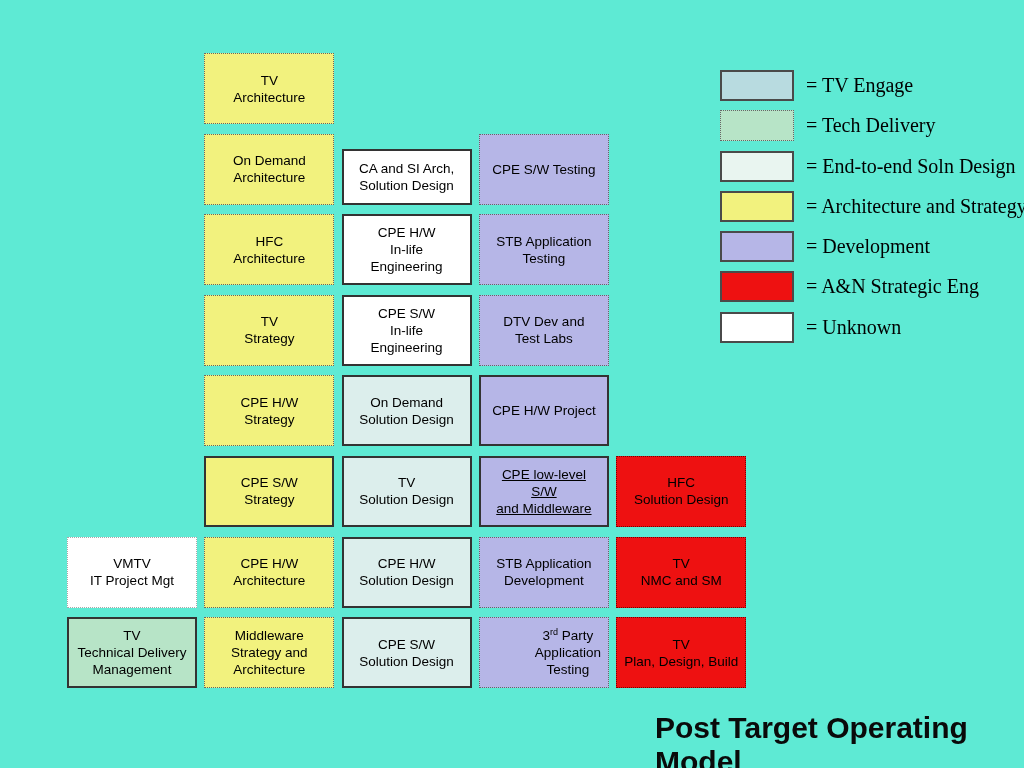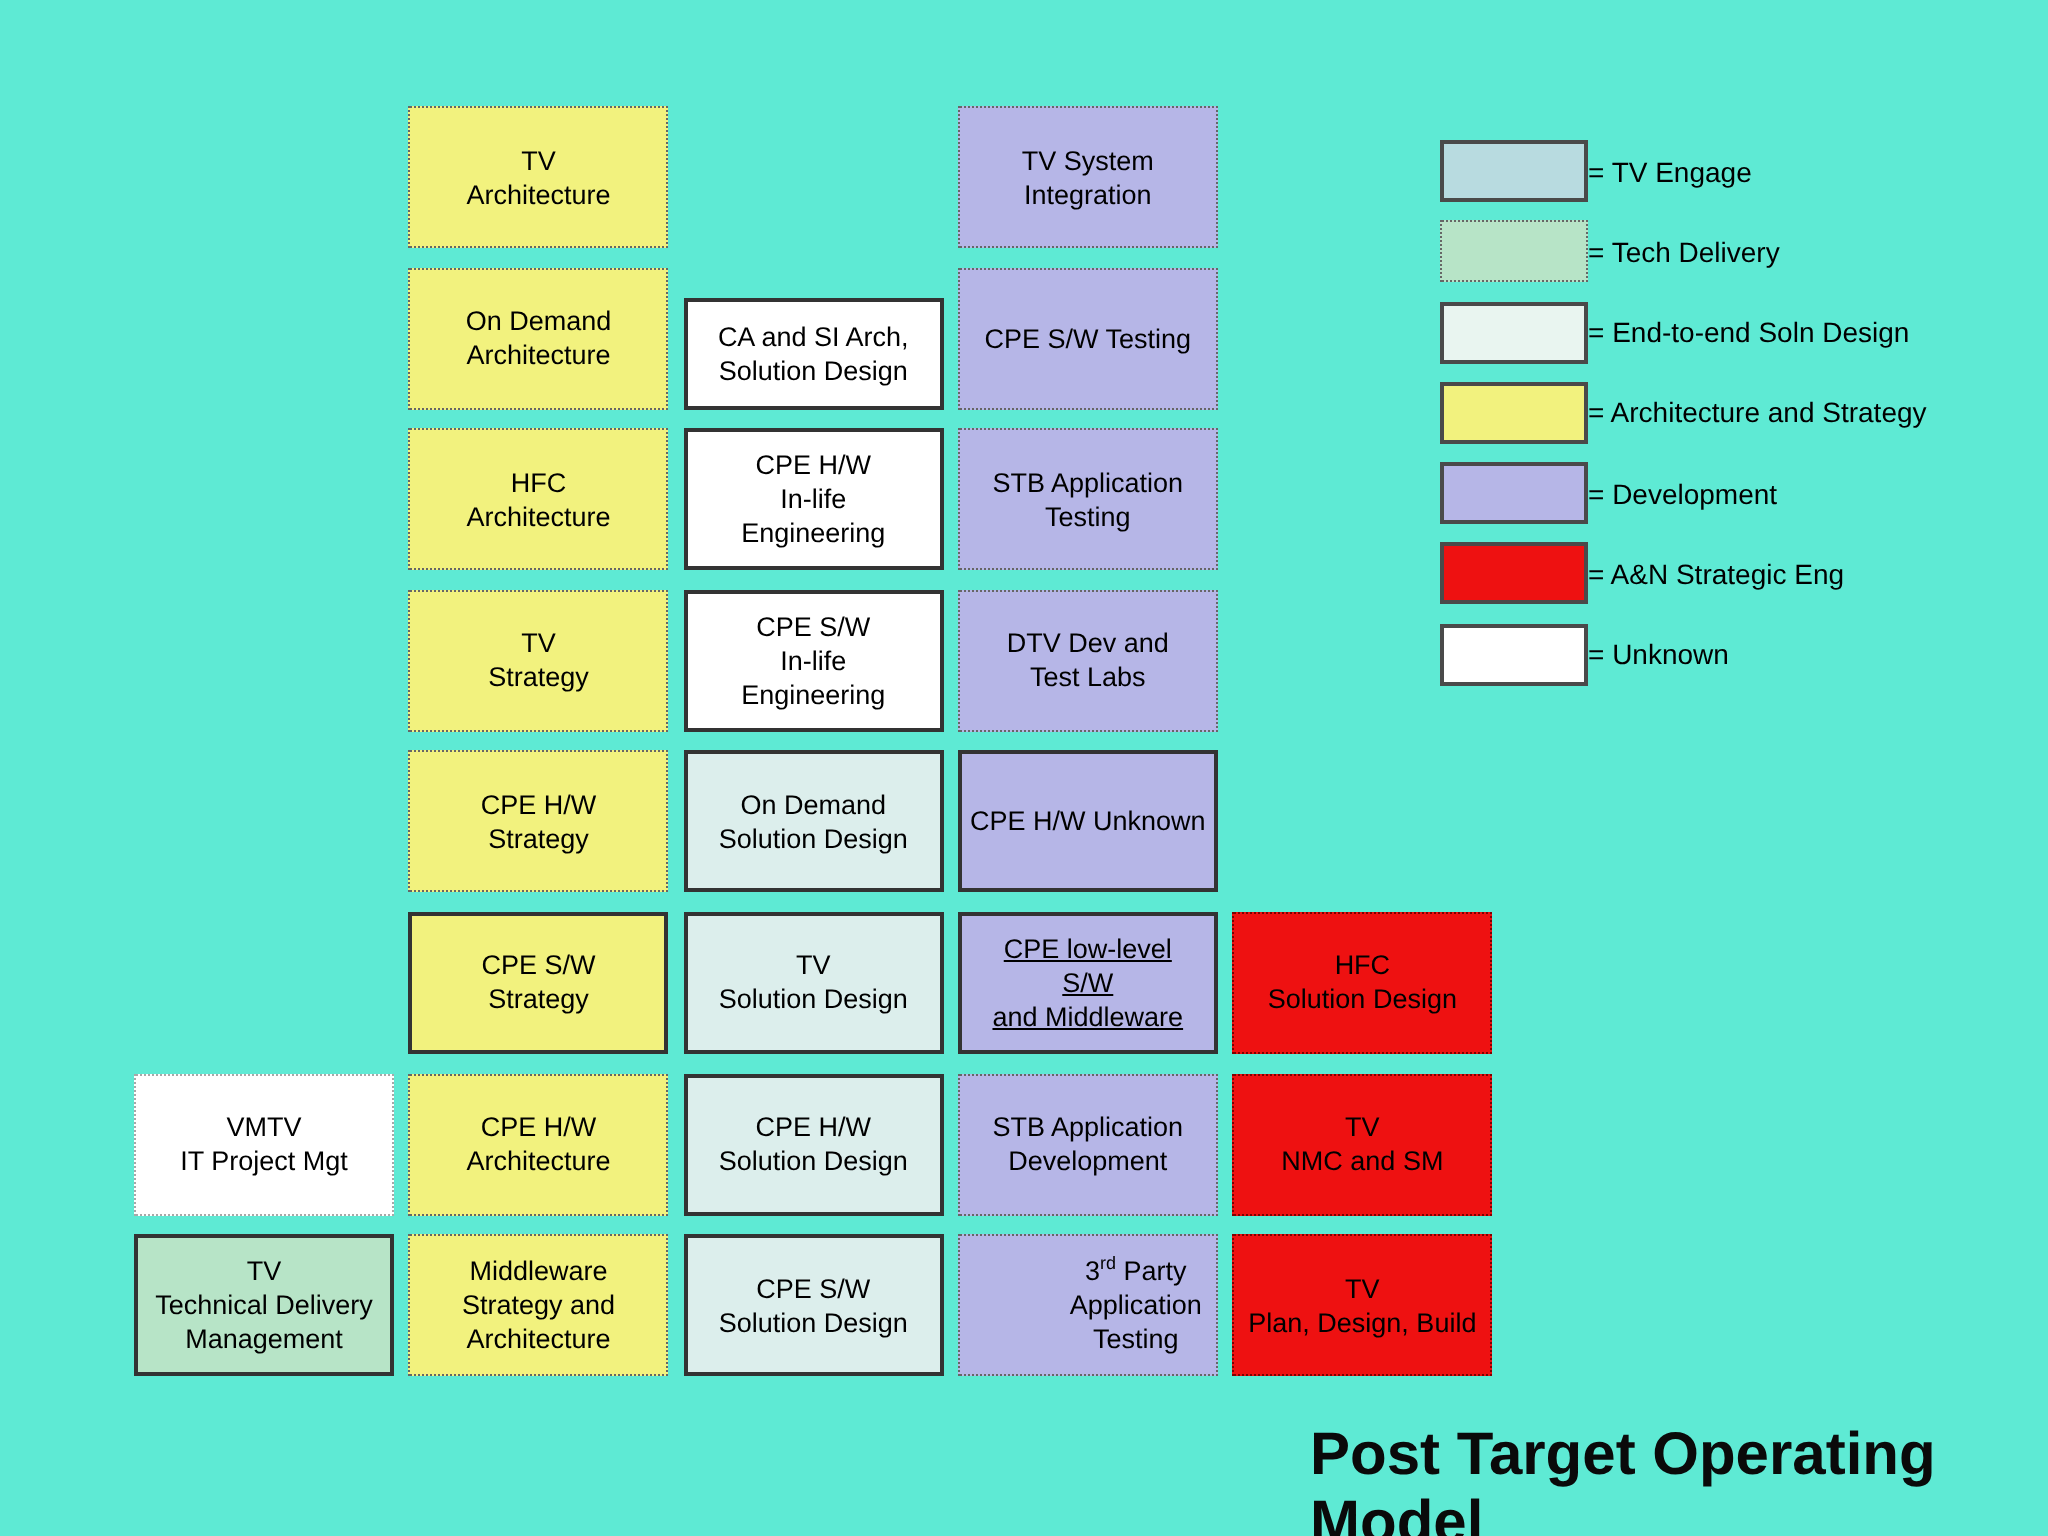--- a/index.html
+++ b/index.html
@@ -18,40 +18,34 @@
     box-sizing:border-box;
     display:flex; align-items:center; justify-content:center;
     text-align:center;
   }
   .box-label { font-size:13.5px; line-height:17px; }
   .line { display:block; }
   sup { font-size:9px; line-height:0; vertical-align:super; }
   .legend { position:absolute; left:720px; top:70px; }
   .legend-row { display:flex; align-items:center; height:31px; margin-bottom:9.3px; }
   .swatch { box-sizing:border-box; width:74px; height:31px; flex:0 0 74px; }
-  .legend-label { font-size:14px; white-space:nowrap; }
+  .legend-label { margin-left:12px; font-size:20px; white-space:nowrap;font-family:Liberation Serif, serif; }
   .title { position:absolute; left:655px; top:711px; font-size:30px; color:#0a0a0a;font-weight:bold; }
 </style>
 </head>
 <body>
 
 <div class="stage">
   <div class="grid">
       <div class="box" style="grid-area: 1 / 2; background: rgb(242, 242, 126); border: 1px dotted rgb(102, 102, 102);">
         <div class="box-label">
           <span class="line">TV</span>
           <span class="line">Architecture</span>
         </div>
       </div>
-      <div class="box" style="grid-area: 1 / 4; background: rgb(182, 182, 231); border: 1px dotted rgb(102, 102, 102);">
-        <div class="box-label">
-          <span class="line">TV System</span>
-          <span class="line">Integration</span>
-        </div>
-      </div>
       <div class="box" style="grid-area: 2 / 2; background: rgb(242, 242, 126); border: 1px dotted rgb(102, 102, 102);">
         <div class="box-label">
           <span class="line">On Demand</span>
           <span class="line">Architecture</span>
         </div>
       </div>
       <div class="box" style="grid-area: 2 / 3; background: rgb(255, 255, 255); border: 2px solid rgb(51, 51, 51); margin-top: 15px;">
         <div class="box-label">
           <span class="line">CA and SI Arch,</span>
           <span class="line">Solution Design</span>
@@ -107,21 +101,21 @@
         </div>
       </div>
       <div class="box" style="grid-area: 5 / 3; background: rgb(220, 238, 236); border: 2px solid rgb(51, 51, 51);">
         <div class="box-label">
           <span class="line">On Demand</span>
           <span class="line">Solution Design</span>
         </div>
       </div>
       <div class="box" style="grid-area: 5 / 4; background: rgb(182, 182, 231); border: 2px solid rgb(51, 51, 51);">
         <div class="box-label">
-          <span class="line">CPE H/W Unknown</span>
+          <span class="line">CPE H/W Project</span>
         </div>
       </div>
       <div class="box" style="grid-area: 6 / 2; background: rgb(242, 242, 126); border: 2px solid rgb(51, 51, 51);">
         <div class="box-label">
           <span class="line">CPE S/W</span>
           <span class="line">Strategy</span>
         </div>
       </div>
       <div class="box" style="grid-area: 6 / 3; background: rgb(220, 238, 236); border: 2px solid rgb(51, 51, 51);">
         <div class="box-label">

